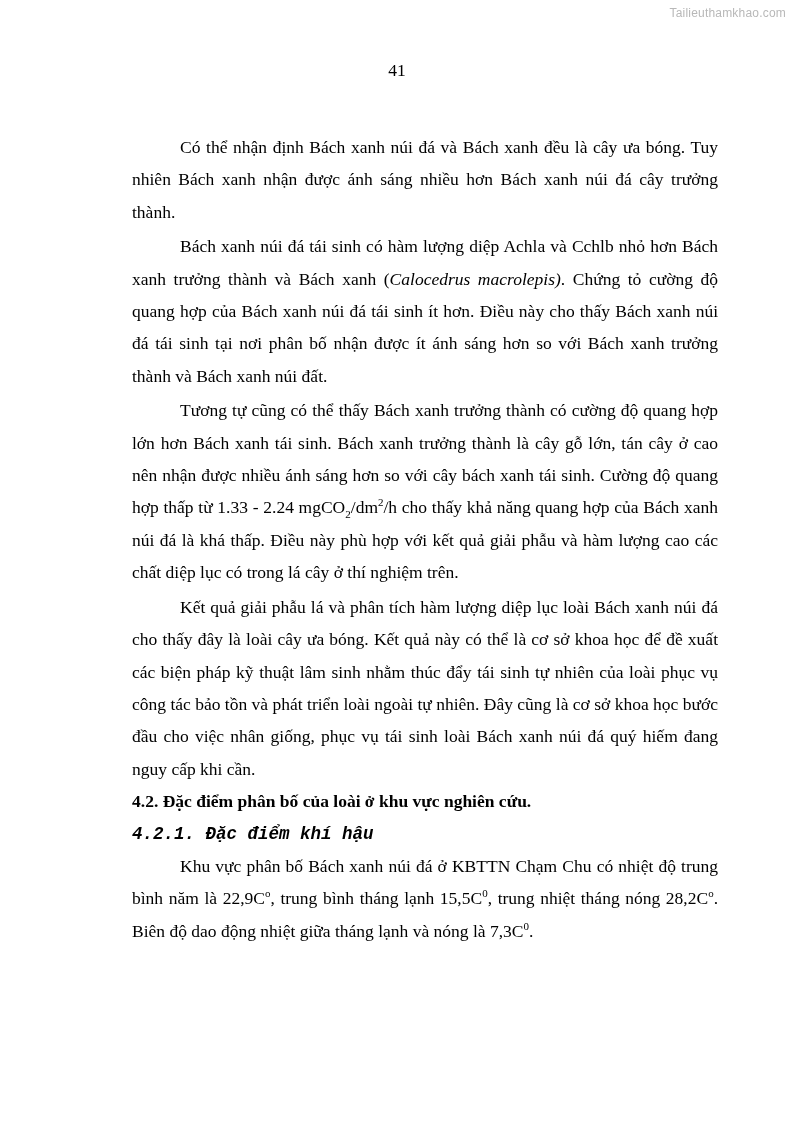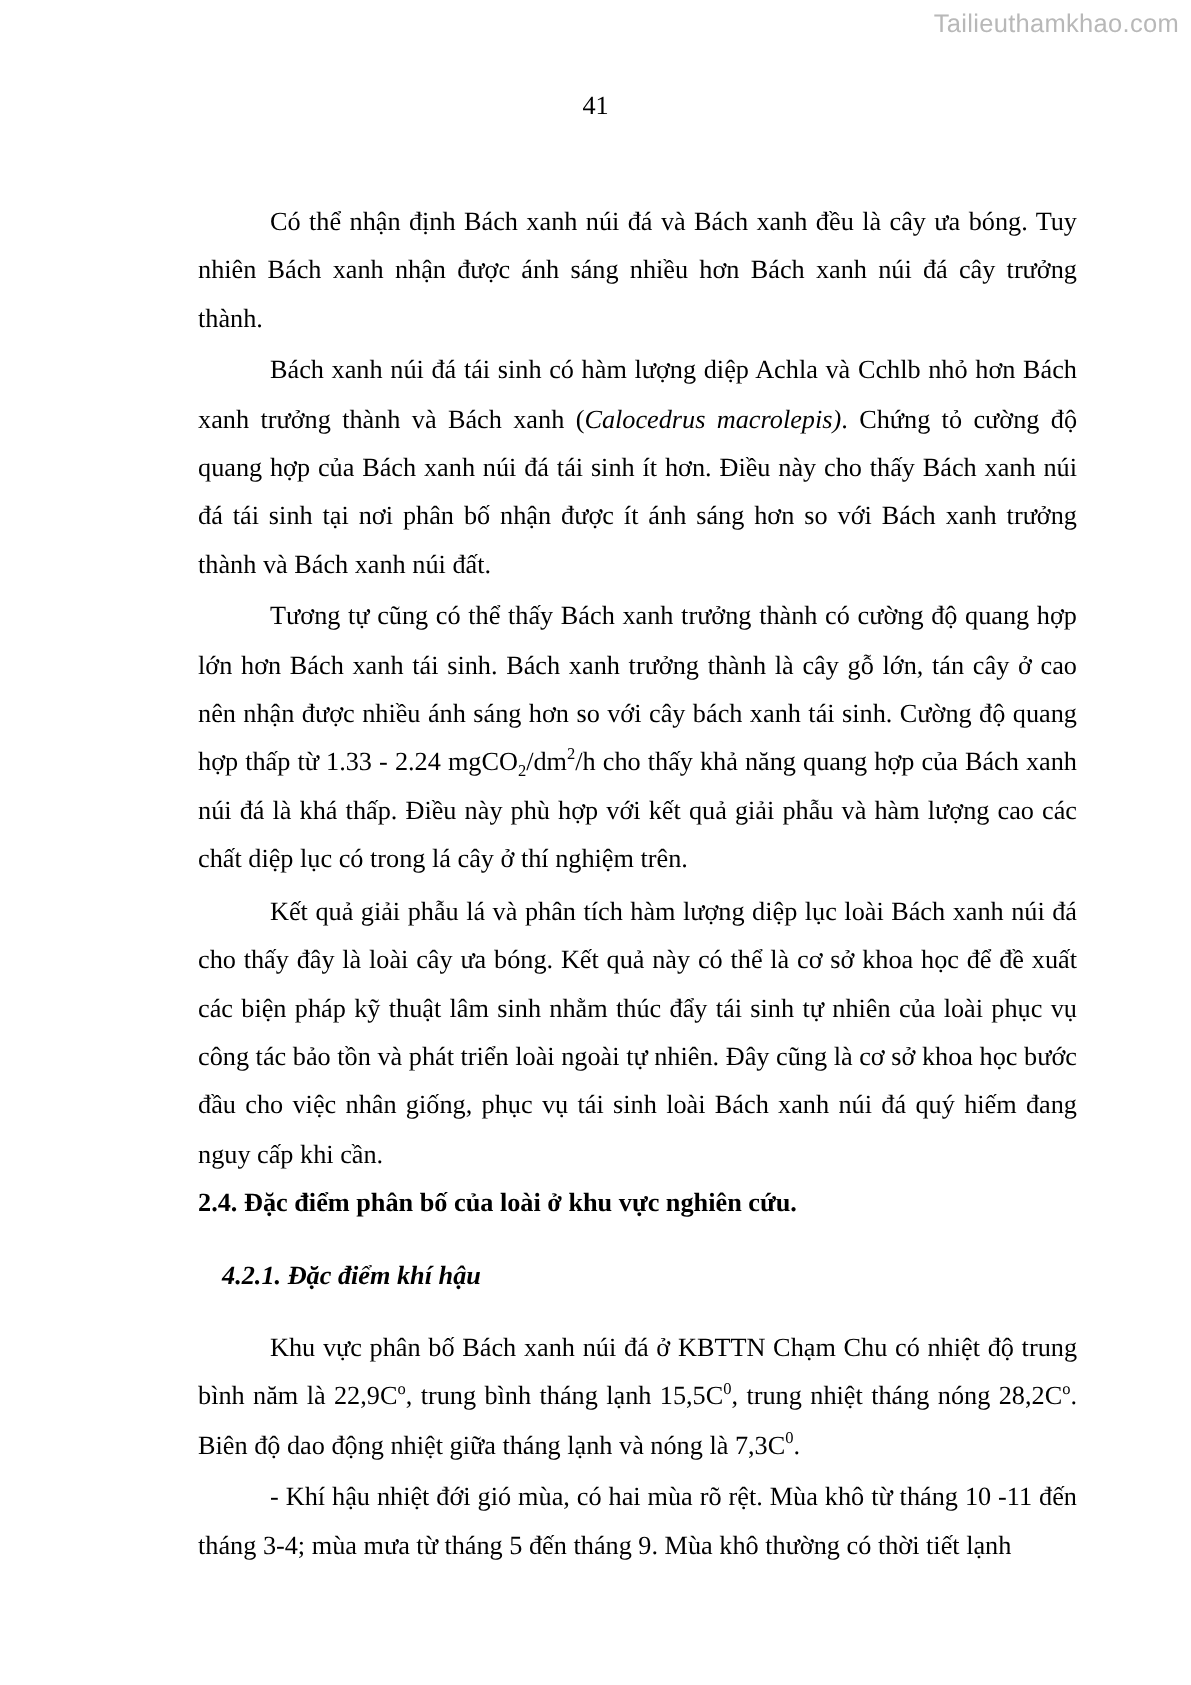--- a/index.html
+++ b/index.html
@@ -1,42 +1,41 @@
 <!DOCTYPE html>
 <html><head>
 <meta charset="utf-8">
 <style>
   html, body { margin: 0; padding: 0; background: #ffffff; }
   body { width: 794px; height: 1123px; position: relative; overflow: hidden;
          font-family: "Liberation Serif", serif; color: #000; }
   .watermark { position: absolute; top: 6px; right: 8px; font-family: "Liberation Sans", sans-serif;
-               font-size: 17px; color: #b8b8b8; letter-spacing: 0.2px; }
+               font-size: 12px; color: #b8b8b8; letter-spacing: 0.2px; }
   .page-number { position: absolute; top: 60px; left: 0; width: 794px; text-align: center; font-size: 17.5px; }
   .content { position: absolute; left: 132px; top: 131px; width: 586px; font-size: 17.5px; line-height: 32.4px; }
   .p { margin: 0 0 0 0; text-align: justify; text-indent: 48px; }
   .p + .p { margin-top: 2px; }
   .h2 { margin: 0; font-weight: bold; text-indent: 0; }
-  .h3 { margin: 16px; font-weight: bold; font-style: italic; text-indent: 0; }
+  .h3 { margin: 0; font-weight: bold; font-style: italic; text-indent: 0; font-family: Liberation Mono, monospace; }
   .it { font-style: italic; }
   sup, sub { font-size: 11px; line-height: 0; }
 </style>
 </head>
 <body>
 
 <div class="watermark">Tailieuthamkhao.com</div>
 <div class="page-number">41</div>
 
 <div class="content">
   <p class="p">Có thể nhận định Bách xanh núi đá và Bách xanh đều là cây ưa bóng. Tuy nhiên Bách xanh nhận được ánh sáng nhiều hơn Bách xanh núi đá cây trưởng thành.</p>
 
   <p class="p"><span>Bách xanh núi đá tái sinh có hàm lượng diệp Achla và Cchlb nhỏ hơn Bách xanh trưởng thành và Bách xanh (</span><span class="it">Calocedrus macrolepis)</span><span>. Chứng tỏ cường độ quang hợp của Bách xanh núi đá tái sinh ít hơn. Điều này cho thấy Bách xanh núi đá tái sinh tại nơi phân bố nhận được ít ánh sáng hơn so với Bách xanh trưởng thành và Bách xanh núi đất.</span></p>
 
   <p class="p"><span>Tương tự cũng có thể thấy Bách xanh trưởng thành có cường độ quang hợp lớn hơn Bách xanh tái sinh. Bách xanh trưởng thành là cây gỗ lớn, tán cây ở cao nên nhận được nhiều ánh sáng hơn so với cây bách xanh tái sinh. Cường độ quang hợp thấp từ 1.33  - 2.24  mgCO</span><sub>2</sub><span>/dm</span><sup>2</sup><span>/h cho thấy khả năng quang hợp của Bách xanh núi đá là khá thấp. Điều này phù hợp với  kết quả giải phẫu và hàm lượng cao các chất diệp lục có trong lá cây ở thí nghiệm trên.</span></p>
 
   <p class="p">Kết quả giải phẫu lá và phân tích hàm lượng diệp lục loài Bách xanh núi đá cho thấy đây là loài cây ưa bóng. Kết quả này có thể là cơ sở khoa học để đề xuất các biện pháp kỹ thuật lâm sinh nhằm thúc đẩy tái sinh tự nhiên của loài phục vụ công tác bảo tồn và phát triển loài ngoài tự nhiên. Đây cũng là cơ sở khoa học bước đầu cho việc nhân giống, phục vụ tái sinh loài Bách xanh núi đá quý hiếm đang nguy cấp khi cần.</p>
 
-  <p class="h2">2.4. Đặc điểm phân bố của loài ở khu vực nghiên cứu.</p>
+  <p class="h2">4.2. Đặc điểm phân bố của loài ở khu vực nghiên cứu.</p>
   <p class="h3">4.2.1. Đặc điểm khí hậu</p>
 
   <p class="p"><span>Khu vực phân bố Bách xanh núi đá ở KBTTN Chạm Chu có nhiệt độ trung bình năm là 22,9C</span><sup>o</sup><span>, trung bình tháng lạnh 15,5C</span><sup>0</sup><span>, trung nhiệt tháng nóng 28,2C</span><sup>o</sup><span>. Biên độ dao động nhiệt giữa tháng lạnh và nóng là 7,3C</span><sup>0</sup><span>.</span></p>
 
-  <p class="p">- Khí hậu nhiệt đới gió mùa, có hai mùa rõ rệt. Mùa khô từ tháng 10 -11 đến tháng 3-4; mùa mưa từ tháng 5 đến tháng 9. Mùa khô thường có thời tiết lạnh</p>
 </div>
 
 </body></html>

